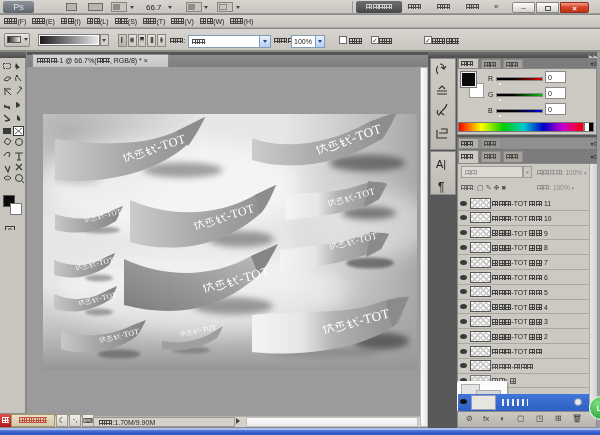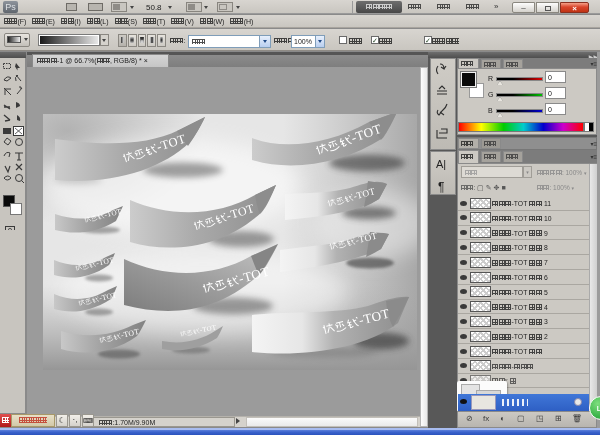--- a/index.html
+++ b/index.html
@@ -9,27 +9,27 @@
 repeating-linear-gradient(to bottom,currentColor 0 .55px,transparent .55px 1.75px);opacity:.8}
 .bar{background:linear-gradient(#d8d5d0,#c9c6c0)}
 .txt{color:#1c1c1c;font-size:7.5px;white-space:nowrap}
 .gtx{color:#8a8a8a;font-size:6.5px;white-space:nowrap}
 .ck{background:#fff;border:1px solid #555;
 background-image:repeating-linear-gradient(45deg,#ccc 0 1.5px,transparent 1.5px 4px),repeating-linear-gradient(-45deg,#ccc 0 1.5px,transparent 1.5px 4px)}
 </style></head><body>
 <div id="app">
 
 <div class="abs bar" style="left:0;top:0;width:600px;height:14px;border-bottom:1px solid #9a9a9a"></div>
-<div class="abs" style="left:3px;top:1px;width:15px;height:12px;background:linear-gradient(#8e949c,#60666e);border-radius:2px;color:#dde0e4;font-size:9px;text-align:center;line-height:12px">Ps</div>
+<div class="abs" style="left:3px;top:1px;width:31px;height:12px;background:linear-gradient(#8e949c,#60666e);border-radius:2px;color:#dde0e4;font-size:9px;text-align:center;line-height:12px">Ps</div>
 <div class="abs" style="left:66px;top:3px;width:11px;height:8px;background:#b8b5af;border:1px solid #6e6b66"></div>
 <div class="abs" style="left:88px;top:3px;width:15px;height:8px;background:#b8b5af;border:1px solid #6e6b66"></div>
 <div class="abs" style="left:111px;top:2px;width:16px;height:10px;background:#c9c6c0;border:1px solid #88857f"></div>
 <div class="abs" style="left:113px;top:4px;width:7px;height:6px;background:#8f8c87"></div>
 <div class="abs" style="left:130px;top:6px;width:0;height:0;border-left:2.5px solid transparent;border-right:2.5px solid transparent;border-top:3.5px solid #444"></div>
-<div class="abs txt" style="left:146px;top:3px;font-size:8px">50.8</div>
+<div class="abs txt" style="left:146px;top:3px;font-size:8px">66.7</div>
 <div class="abs" style="left:168px;top:6px;width:0;height:0;border-left:2.5px solid transparent;border-right:2.5px solid transparent;border-top:3.5px solid #444"></div>
 <div class="abs" style="left:186px;top:2px;width:16px;height:10px;background:#c9c6c0;border:1px solid #88857f"></div>
 <div class="abs" style="left:188px;top:4px;width:7px;height:6px;background:#8f8c87"></div>
 <div class="abs" style="left:204px;top:6px;width:0;height:0;border-left:2.5px solid transparent;border-right:2.5px solid transparent;border-top:3.5px solid #444"></div>
 <div class="abs" style="left:217px;top:2px;width:16px;height:10px;background:#c9c6c0;border:1px solid #88857f"></div>
 <div class="abs" style="left:219px;top:4px;width:8px;height:6px;border:1px solid #8f8c87"></div>
 <div class="abs" style="left:236px;top:6px;width:0;height:0;border-left:2.5px solid transparent;border-right:2.5px solid transparent;border-top:3.5px solid #444"></div>
 <div class="abs" style="left:352px;top:1px;width:1px;height:12px;background:#9a9a9a"></div>
 <div class="abs txt" style="left:356px;top:1px;width:46px;height:12px;background:linear-gradient(#6e6e6e,#484848);border-radius:2px;color:#e8e8e8;text-align:center;line-height:12px;font-size:7px"><i class="c"></i><i class="c"></i><i class="c"></i><i class="c"></i></div>
 <div class="abs txt" style="left:408px;top:3px;font-size:7px;color:#2a2a2a"><i class="c"></i><i class="c"></i></div>

